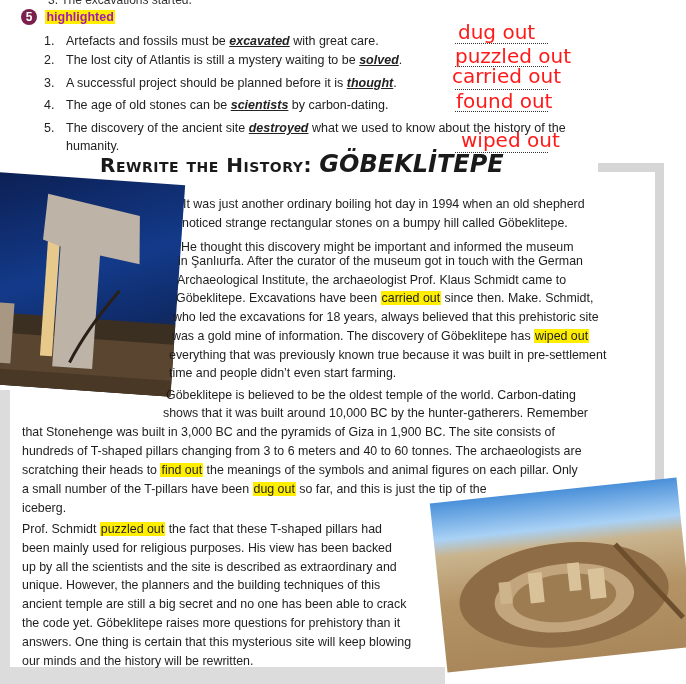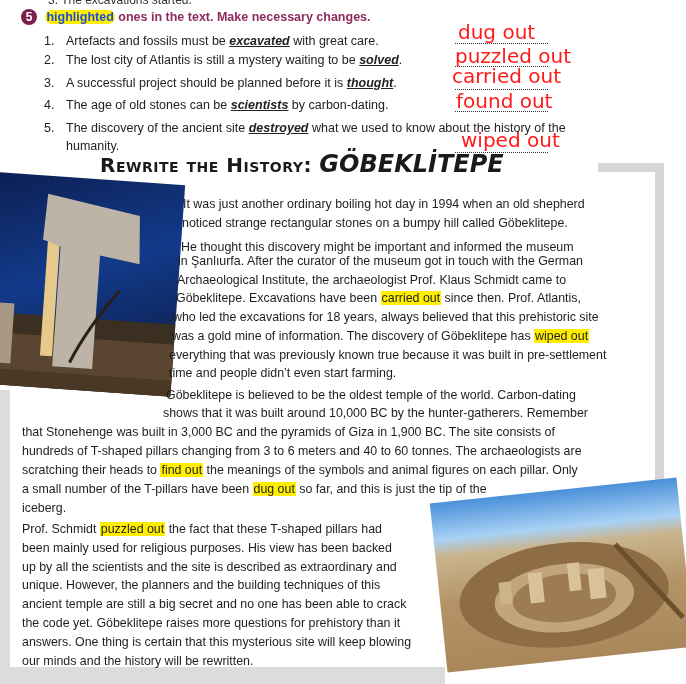--- a/index.html
+++ b/index.html
@@ -2,21 +2,21 @@
 <html><head>
 <meta charset="utf-8">
 <style>
   html,body{margin:0;padding:0;}
   body{width:686px;height:684px;position:relative;overflow:hidden;background:#ffffff;font-family:"Liberation Sans",sans-serif;color:#1a1a1a;}
   .abs{position:absolute;}
   .cutline{top:-7px;left:48px;font-size:12px;color:#333;white-space:nowrap;}
   .instr{top:9px;left:21px;font-size:12.5px;font-weight:bold;color:#8e2a5c;white-space:nowrap;display:flex;align-items:center;}
   .num-badge{display:inline-block;width:16px;height:16px;border-radius:50%;background:#7a1f4e;color:#fff;font-size:12px;line-height:16px;text-align:center;margin-right:5px;}
   .hl{background:#ffee00;padding:0 1px;}
-  .instr .hl{color:#1d4ed8;border-radius:7px;}
+  .instr .hl{color:#a21caf;}
   .ex-list{left:44px;top:29px;width:600px;}
   .ex-item{position:absolute;left:0;font-size:12.5px;color:#222;white-space:nowrap;}
   .ex-item .n{display:inline-block;width:22px;}
   .ex-item u{font-weight:bold;font-style:italic;text-decoration:underline;}
   .ans-line{position:absolute;left:455px;width:93px;border-bottom:1px dotted #333;height:1px;}
   .ans{position:absolute;color:#ff1a1a;font-family:"DejaVu Sans",sans-serif;font-size:20px;white-space:nowrap;line-height:1;}
   .title{top:150px;left:100px;white-space:nowrap;font-family:"DejaVu Sans",sans-serif;font-weight:bold;color:#1a1a1a;}
   .title .t1{font-size:20px;letter-spacing:0.5px;font-variant:small-caps;}
   .title .t2{font-size:24px;font-style:italic;letter-spacing:0px;}
   .frame-top{top:163px;left:598px;width:66px;height:9px;background:#d6d6d6;}
@@ -30,21 +30,20 @@
 </style>
 </head>
 <body>
 
 <div class="abs cutline">3.  The excavations started.</div>
 
 <div class="abs instr">
   <span class="num-badge">5</span>
   &nbsp;
   <span class="hl">highlighted</span>&nbsp;
-  <span> ones in the text. Make necessary changes.</span>
 </div>
 
 <div class="abs ex-list">
   <div class="ex-item" style="top:5px">
     <span class="n">1.</span><span>Artefacts and fossils must be </span><u>excavated</u><span> with great care.</span>
   </div>
   <div class="ex-item" style="top:24px">
     <span class="n">2.</span><span>The lost city of Atlantis is still a mystery waiting to be </span><u>solved</u><span>.</span>
   </div>
   <div class="ex-item" style="top:47px">
@@ -91,21 +90,21 @@
     <rect x="0" y="196" width="198" height="16" fill="#4a3826"></rect>
   </svg>
 </div>
 
 <div class="para">
   <span class="abs ln" style="left:183px;top:195px"> It was just another ordinary boiling hot day in 1994 when an old shepherd</span>
   <span class="abs ln" style="left:182px;top:214px">noticed strange rectangular stones on a bumpy hill called Göbeklitepe.</span>
   <span class="abs ln" style="left:181px;top:238px">He thought this discovery might be important and informed the museum</span>
   <span class="abs ln" style="left:178px;top:252px">in Şanlıurfa. After the curator of the museum got in touch with the German</span>
   <span class="abs ln" style="left:177px;top:271px">Archaeological Institute, the archaeologist Prof. Klaus Schmidt came to</span>
-  <span class="abs ln" style="left:176px;top:289px"><span>Göbeklitepe. Excavations have been </span><span class="hl">carried out</span><span> since then. Prof. Atlantis,</span></span>
+  <span class="abs ln" style="left:176px;top:289px"><span>Göbeklitepe. Excavations have been </span><span class="hl">carried out</span><span> since then. Make. Schmidt,</span></span>
   <span class="abs ln" style="left:173px;top:308px">who led the excavations for 18 years, always believed that this prehistoric site</span>
   <span class="abs ln" style="left:172px;top:327px"><span>was a gold mine of information. The discovery of Göbeklitepe has </span><span class="hl">wiped out</span></span>
   <span class="abs ln" style="left:169px;top:346px">everything that was previously known true because it was built in pre-settlement</span>
   <span class="abs ln" style="left:169px;top:364px">time and people didn’t even start farming.</span>
 </div>
 
 <div class="para">
   <span class="abs ln" style="left:166px;top:386px">Göbeklitepe is believed to be the oldest temple of the world. Carbon-dating</span>
   <span class="abs ln" style="left:163px;top:404px">shows that it was built around 10,000 BC by the hunter-gatherers. Remember</span>
   <span class="abs ln" style="left:22px;top:423px">that Stonehenge was built in 3,000 BC and the pyramids of Giza in 1,900 BC. The site consists of</span>

